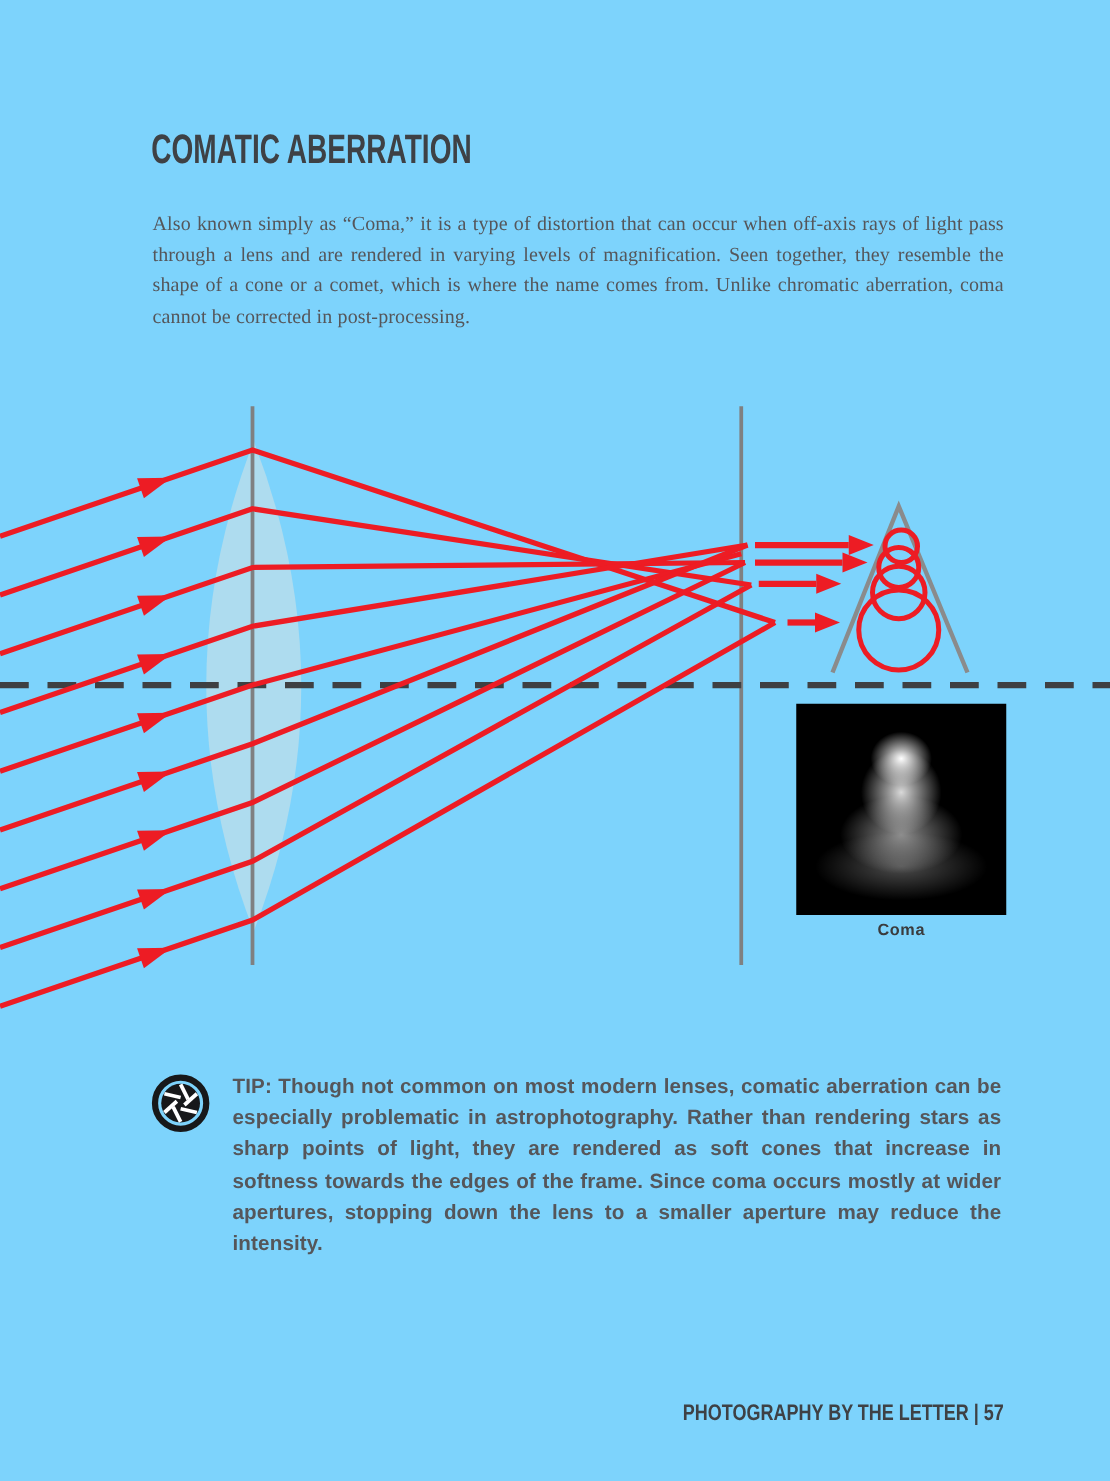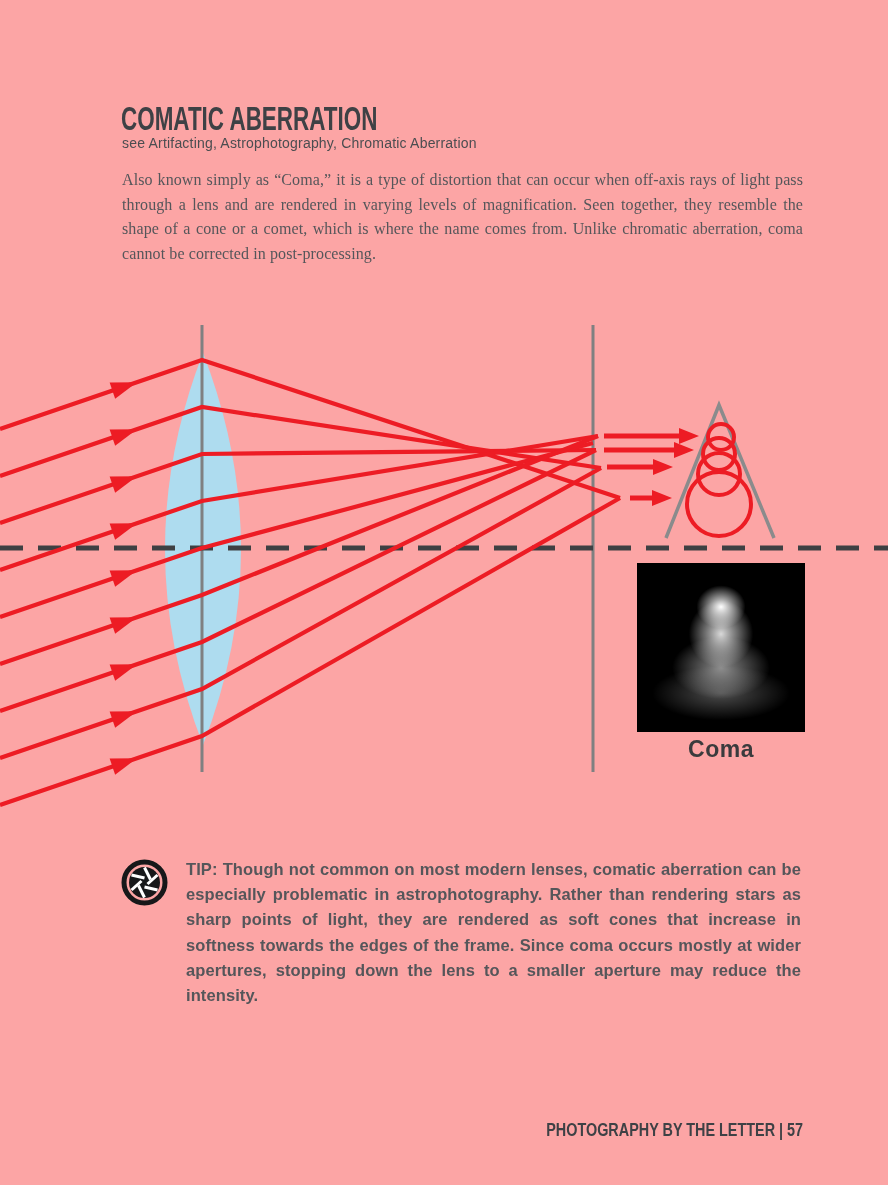--- a/index.html
+++ b/index.html
@@ -1,17 +1,17 @@
 <!DOCTYPE html>
 <html><head>
 <meta charset="utf-8">
 <style>
   html,body{margin:0;padding:0;background:#e9e9e9;}
   .page{
-    position:relative;width:888px;height:1185px;background:#fca5a5;
+    position:relative;width:888px;height:1185px;background:#7dd3fc;
     margin:0 auto;overflow:hidden;
     font-family:"Liberation Sans", sans-serif;
   }
   .abs{position:absolute;}
   
   .title{
     left:121px;top:100px;
     font-size:33px;font-weight:800;color:#3e4145;
     letter-spacing:0px;white-space:nowrap;
   }
@@ -31,21 +31,21 @@
   .coma-photo{
     left:637px;top:563px;width:168px;height:169px;background:#000;
     background-image:
       radial-gradient(ellipse 34px 30px at 50% 26%, rgba(255,255,255,1) 0%, rgba(255,255,255,0) 72%),
       radial-gradient(ellipse 46px 48px at 50% 42%, rgba(255,255,255,0.85) 0%, rgba(255,255,255,0) 70%),
       radial-gradient(ellipse 66px 42px at 50% 62%, rgba(255,255,255,0.55) 0%, rgba(255,255,255,0) 74%),
       radial-gradient(ellipse 86px 34px at 50% 77%, rgba(255,255,255,0.30) 0%, rgba(255,255,255,0) 80%);
   }
   .coma-label{
     left:637px;top:736px;width:168px;text-align:center;
-    font-size:23px;font-weight:700;color:#3a3b3d;letter-spacing:0.5px;
+    font-size:13px;font-weight:700;color:#3a3b3d;letter-spacing:0.5px;
   }
   
   .tip-icon{left:121px;top:859px;width:47px;height:47px;}
   .tip-text{
     left:186px;top:857px;width:615px;
     font-size:16.5px;line-height:25.2px;color:#55565a;
     text-align:justify;letter-spacing:0.1px;font-weight:bold;
   }
   
   .footer{
@@ -56,21 +56,20 @@
 </style>
 </head>
 <body>
 
 <div class="page">
 
   <div class="abs title">
     <span class="squeeze">COMATIC ABERRATION</span>
   </div>
 
-  <div class="abs subtitle">see Artifacting, Astrophotography, Chromatic Aberration</div>
 
   <div class="abs intro">Also known simply as “Coma,” it is a type of distortion that can occur when off-axis rays of light pass through a lens and are rendered in varying levels of magnification. Seen together, they resemble the shape of a cone or a comet, which is where the name comes from. Unlike chromatic aberration,  coma cannot be corrected in post-processing.</div>
 
   <svg class="abs diagram-svg" viewBox="0 0 888 1185" xmlns="http://www.w3.org/2000/svg">
       <path d="M 203 353 Q 241 451 241 549 Q 241 647 203 745 Q 165 647 165 549 Q 165 451 203 353 Z" fill="#aedcef"></path>
       <line x1="202" y1="325" x2="202" y2="772" stroke="#7f8081" stroke-width="3"></line>
       <line x1="593" y1="325" x2="593" y2="772" stroke="#7f8081" stroke-width="3"></line>
       <line x1="0" y1="548" x2="888" y2="548" stroke="#3e4043" stroke-width="5" stroke-dasharray="23 15"></line>
       <polyline points="0,429 202,360 620,498" fill="none" stroke="#ed1c24" stroke-width="4.2"></polyline>
       <polygon points="137,382.2029702970297 115.14340492250832,398.65104774147795 109.64821983497265,382.56369429680825" fill="#ed1c24"></polygon>

